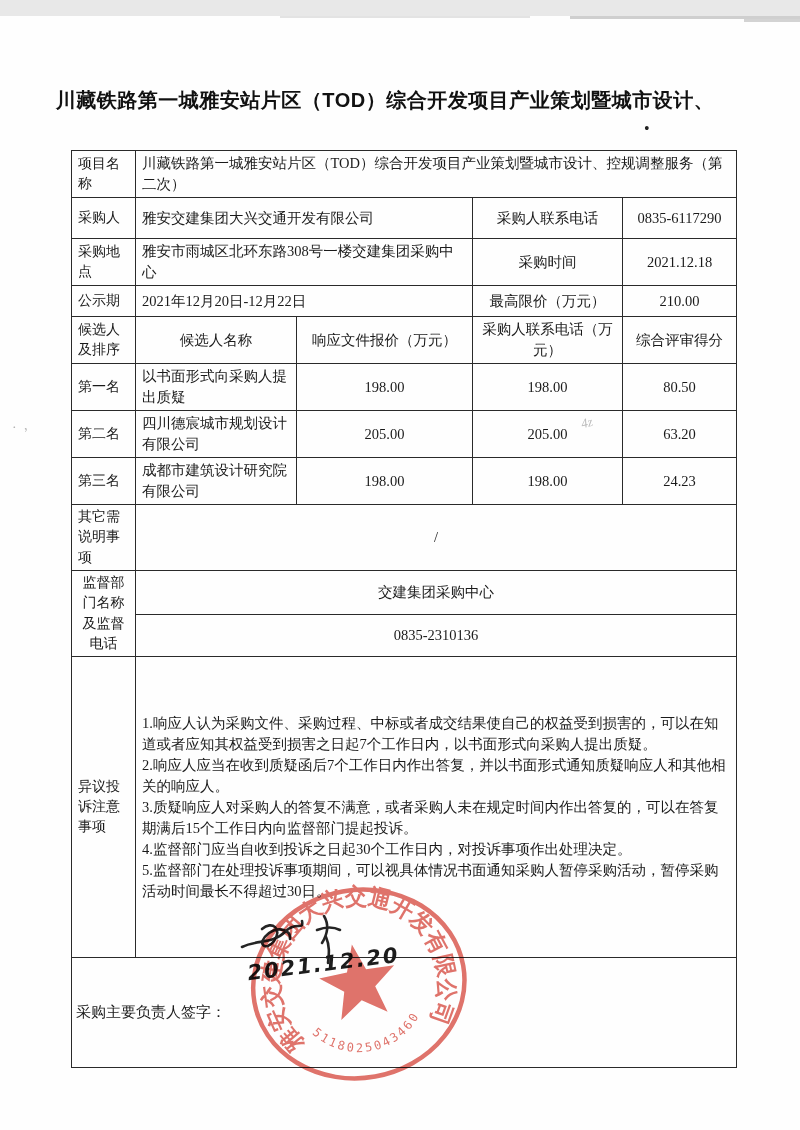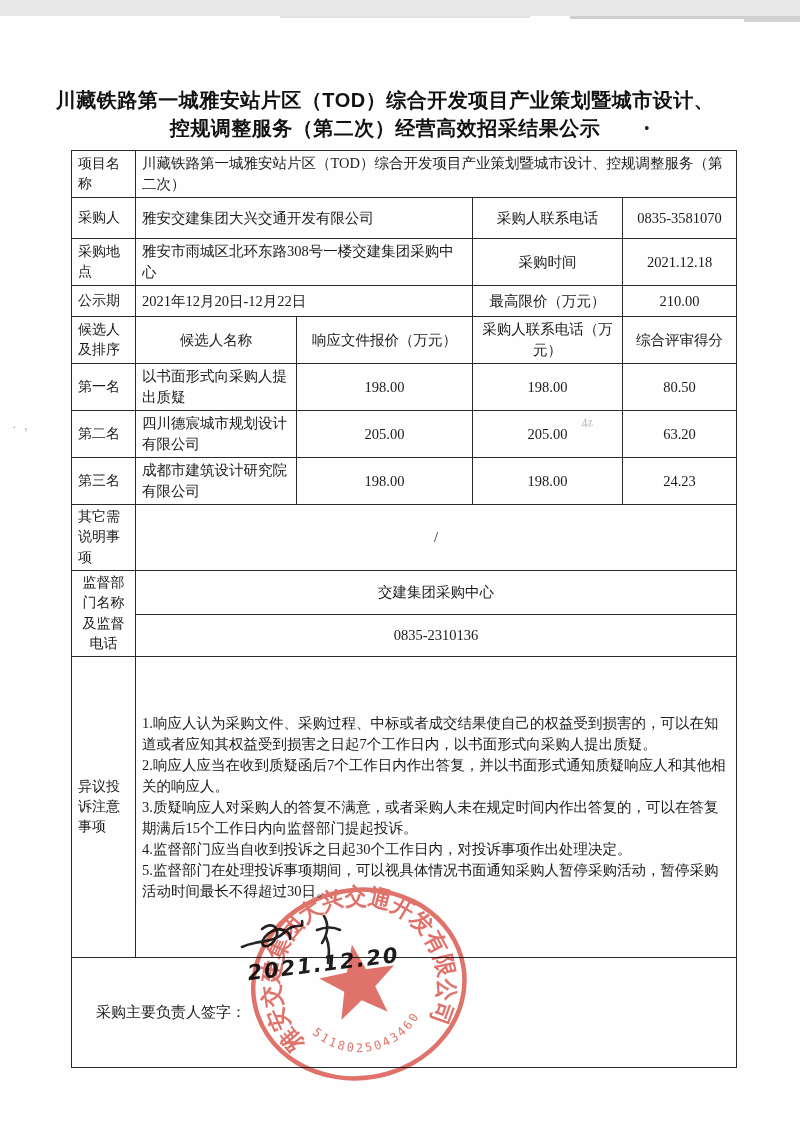--- a/index.html
+++ b/index.html
@@ -37,21 +37,21 @@
   tr.h40 td{height:36px;}
   tr.h44 td{height:40px;}
   tr.h30 td{height:26px;font-family:Liberation Serif, serif;}
   tr.h36 td{height:32px;}
   tr.h50 td{height:46px;}
   tr.h38 td{height:34px;}
   tr.objection-row td{height:296px;}
   tr.sign-row td{height:105px;}
   td.obj-text{padding:0 8px;line-height:21.5px;font-size:14.5px;}
   td.sign-cell{position:relative;padding:0;}
-  .sign-label{position:absolute;left:24px;top:44px;font-size:15px;}
+  .sign-label{position:absolute;left:4px;top:44px;font-size:15px;}
   .hand-date{
     position:absolute;left:247px;top:936px;
     font-size:21px;font-style:italic;font-weight:700;letter-spacing:2px;
     color:#1c1c1c;transform:rotate(-7deg);
     font-family:"DejaVu Sans",sans-serif;
   }
   .sign-svg{position:absolute;left:238px;top:893px;}
   .seal{
     position:absolute;left:244px;top:868px;width:230px;height:202px;
     transform:rotate(-10deg);opacity:.82;mix-blend-mode:multiply;
@@ -61,21 +61,20 @@
 <body>
 
 <div class="page">
 
   <div class="streak" style="left:570px;top:0;width:230px;height:3px;opacity:.5;"></div>
   <div class="streak" style="left:280px;top:0;width:250px;height:2px;opacity:.28;"></div>
   <div class="streak" style="left:744px;top:3px;width:56px;height:3px;opacity:.45;"></div>
 
   <h1 class="title">
     <span class="tline">川藏铁路第一城雅安站片区（TOD）综合开发项目产业策划暨城市设计、</span>
-    <span class="tline">控规调整服务（第二次）经营高效招采结果公示</span>
   </h1>
   <span class="stray-dot">•</span>
   <span class="margin-mark">·‚</span>
   <span class="pencil-mark">4z</span>
 
   <table class="doc">
     <colgroup>
       <col style="width:64px">
         <col style="width:161px">
         <col style="width:176px">
@@ -84,21 +83,21 @@
     </colgroup>
     <tbody>
       <tr class="h40">
         <td class="lbl">项目名称</td>
         <td colspan="4">川藏铁路第一城雅安站片区（TOD）综合开发项目产业策划暨城市设计、控规调整服务（第二次）</td>
       </tr>
       <tr class="h40">
         <td class="lbl">采购人</td>
         <td colspan="2">雅安交建集团大兴交通开发有限公司</td>
         <td class="hdr">采购人联系电话</td>
-        <td class="num">0835-3581070</td>
+        <td class="num">0835-6117290</td>
       </tr>
       <tr class="h44">
         <td class="lbl">采购地点</td>
         <td colspan="2">雅安市雨城区北环东路308号一楼交建集团采购中心</td>
         <td class="hdr">采购时间</td>
         <td class="num">2021.12.18</td>
       </tr>
       <tr class="h30">
         <td class="lbl">公示期</td>
         <td colspan="2">2021年12月20日-12月22日</td>

